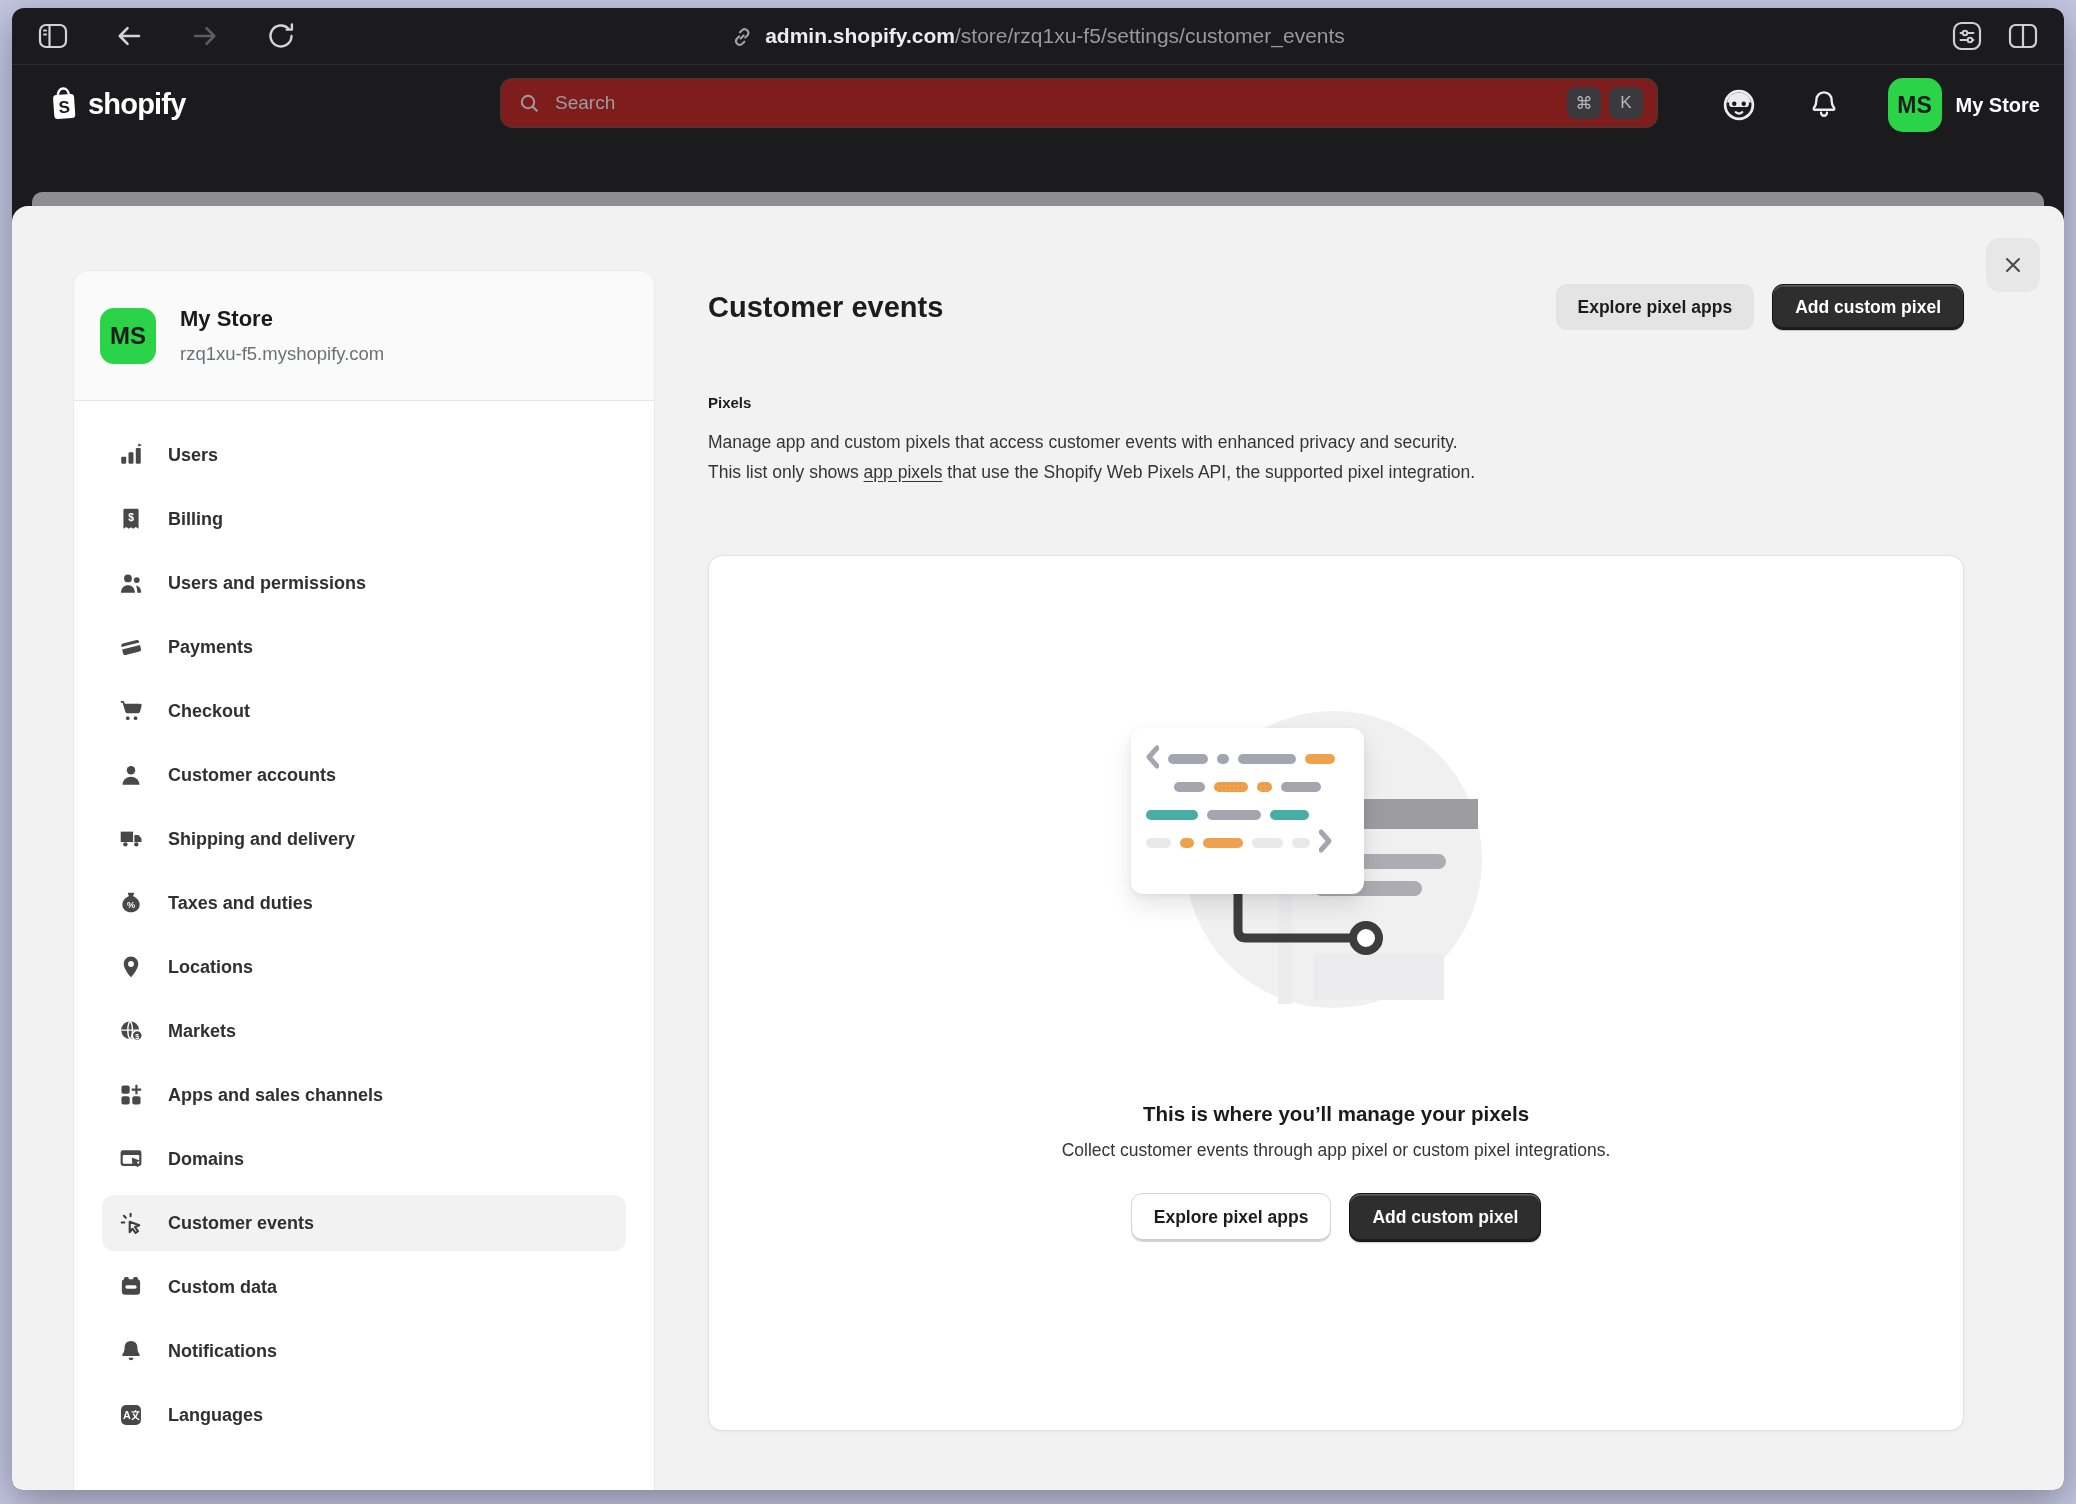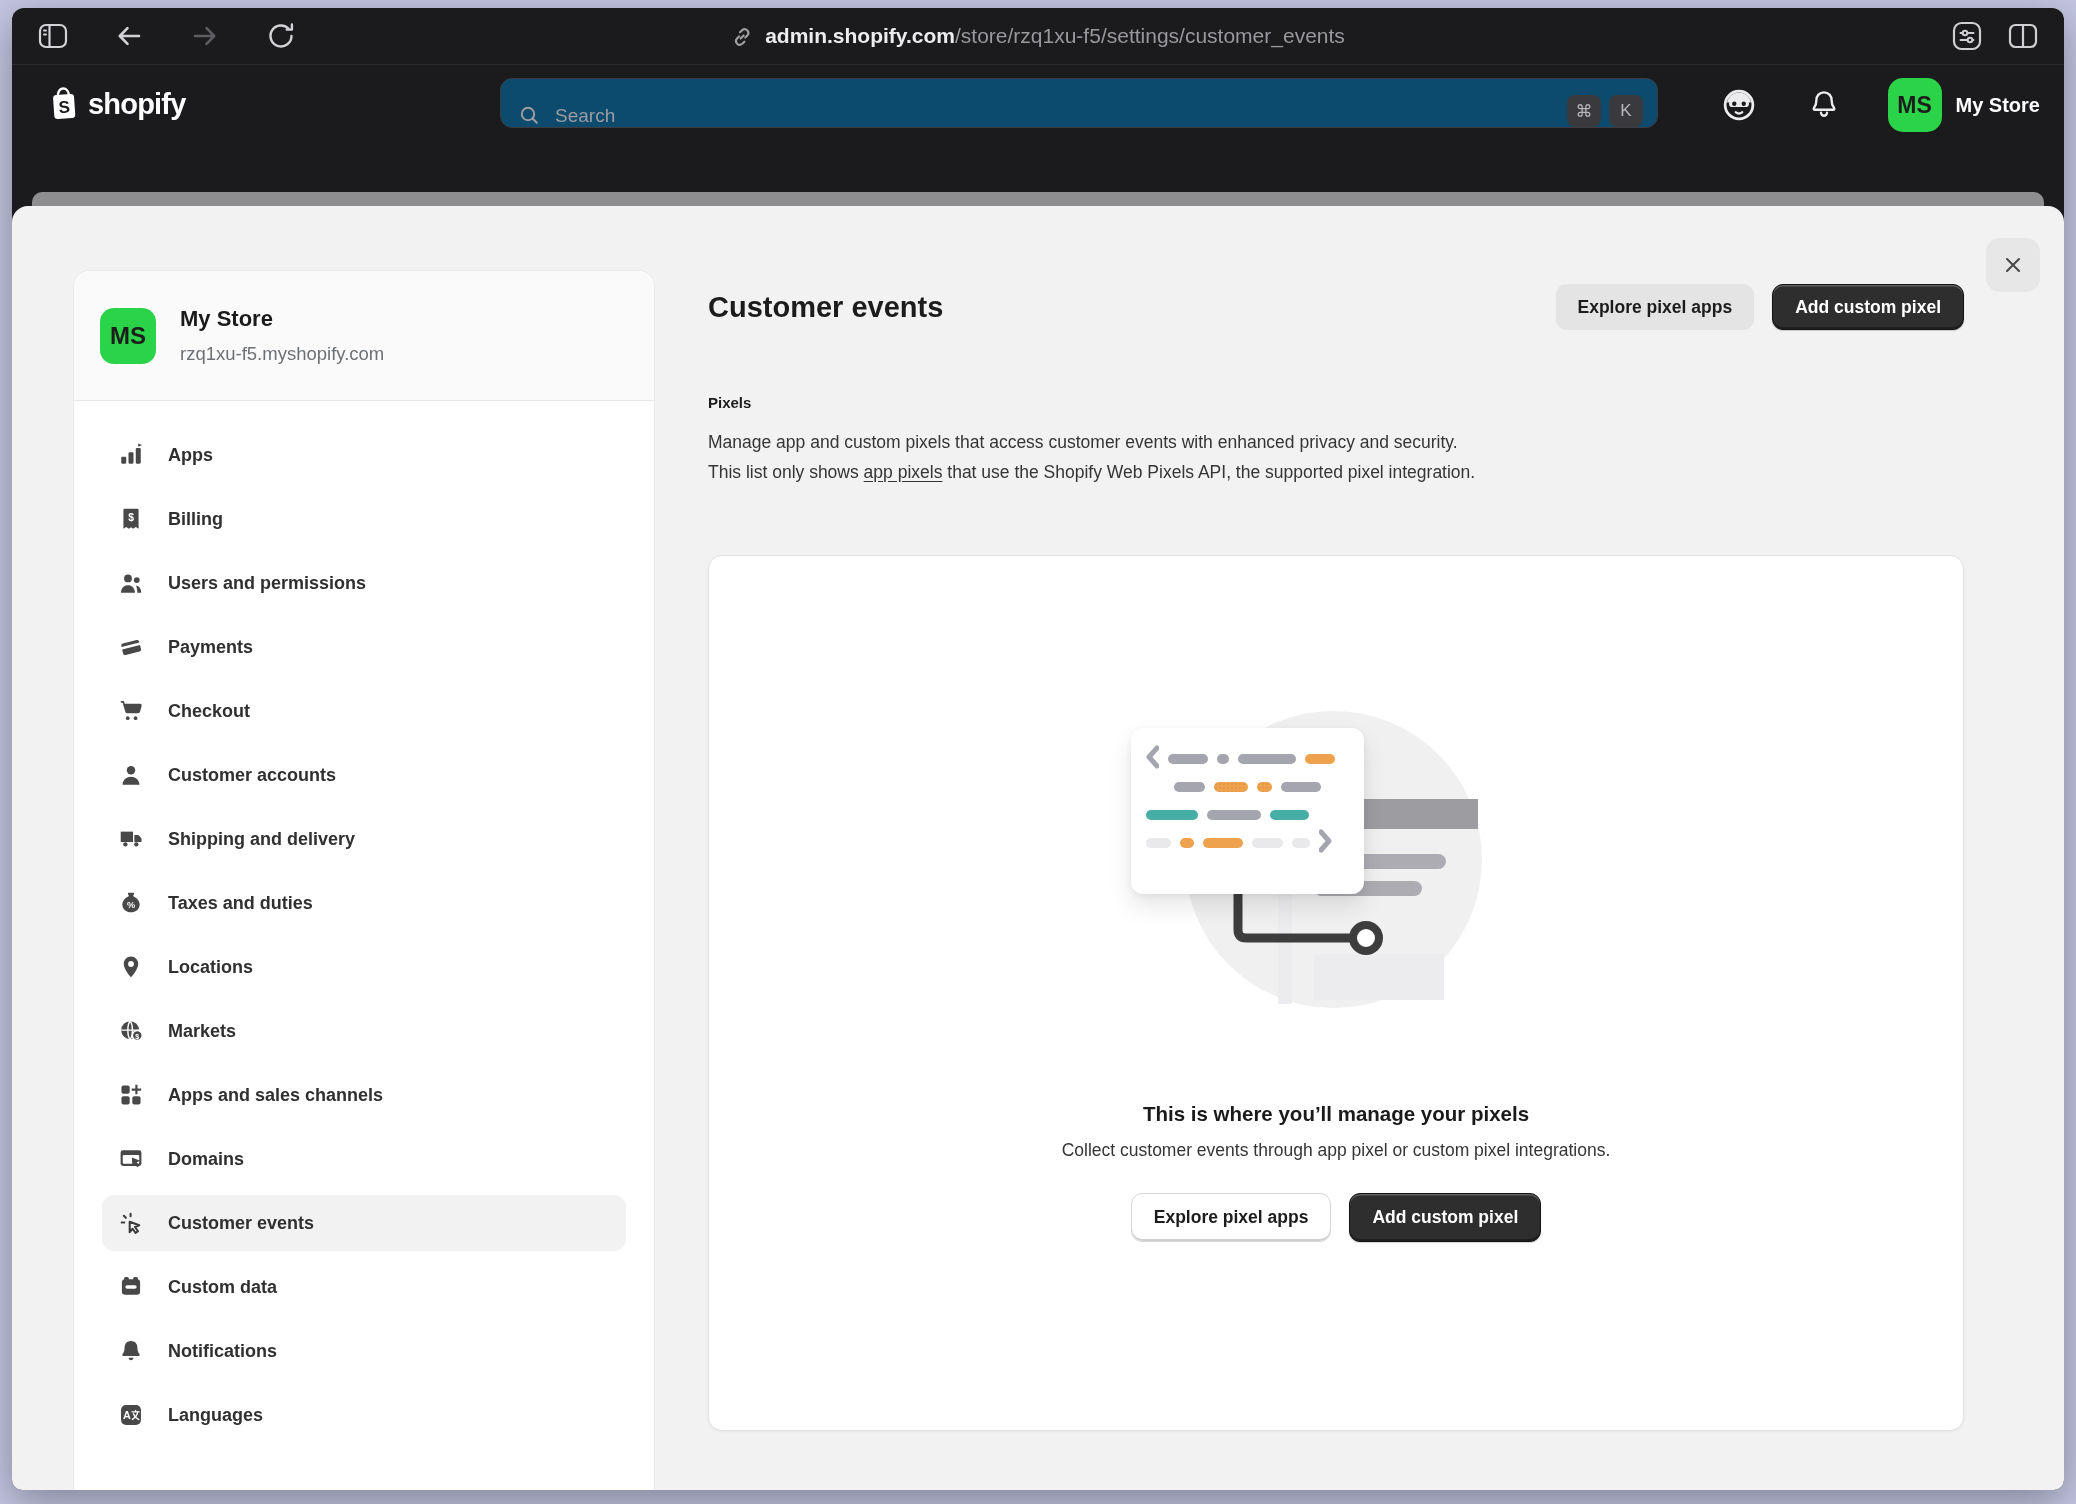--- a/index.html
+++ b/index.html
@@ -36,22 +36,22 @@
   
   .admin-header { height:127px; position:relative; }
   .logo {
     position:absolute; left:36px; top:14px; height:50px;
     display:flex; align-items:center; gap:8px; color:#fff;
   }
   .logo svg { width:32px; height:36px; }
   .logotext { font-size:29px; font-weight:700; letter-spacing:-.8px; }
   .searchbar {
     position:absolute; left:488px; top:13px; width:1158px; height:50px;
-    background:#0c4a6e; border:1px solid #3c3c41; border-radius:12px;
-    display:flex; align-items:flex-end; gap:14px; padding:0 14px 0 16px;
+    background:#7f1d1d; border:1px solid #3c3c41; border-radius:12px;
+    display:flex; align-items:center; gap:14px; padding:0 14px 0 16px;
   }
   .searchbar .sph { color:#9c9ca1; font-size:19px; flex:1; }
   .keys { display:flex; gap:8px; }
   .key {
     min-width:34px; height:32px; padding:0 8px; background:#3a3a3e; border-radius:8px;
     color:#b6b6bb; font-size:17px; display:flex; align-items:center; justify-content:center;
   }
   .hdr-right {
     position:absolute; right:24px; top:13px; height:54px;
     display:flex; align-items:center; gap:44px;
@@ -284,21 +284,21 @@
       <nav class="nav" id="nav">
           <div class="nav-item">
             <span class="nicon">
               <svg viewBox="0 0 24 24" fill="#484848" font-family="'Liberation Sans',sans-serif">
                 <rect x="3" y="13.5" width="4.6" height="6.5" rx="1"></rect>
                 <rect x="9.7" y="9.5" width="4.6" height="10.5" rx="1"></rect>
                 <rect x="16.4" y="5.5" width="4.6" height="14.5" rx="1"></rect>
                 <path d="M18.7 1.4l3.5 1.4-3.5 1.5z"></path>
               </svg>
             </span>
-            <span>Apps</span>
+            <span>Users</span>
           </div>
           <div class="nav-item">
             <span class="nicon">
               <svg viewBox="0 0 24 24" fill="#484848" font-family="'Liberation Sans',sans-serif">
                 <path d="M6.2 2.5h11.6c.7 0 1.2.5 1.2 1.2V21l-2.6-1.7-2.4 1.6-2-1.3-2 1.3-2.4-1.6L5 21V3.7c0-.7.5-1.2 1.2-1.2Z"></path>
                 <text x="12" y="13.5" text-anchor="middle" font-size="9.5" font-weight="bold" fill="#fff">$</text>
               </svg>
             </span>
             <span>Billing</span>
           </div>

